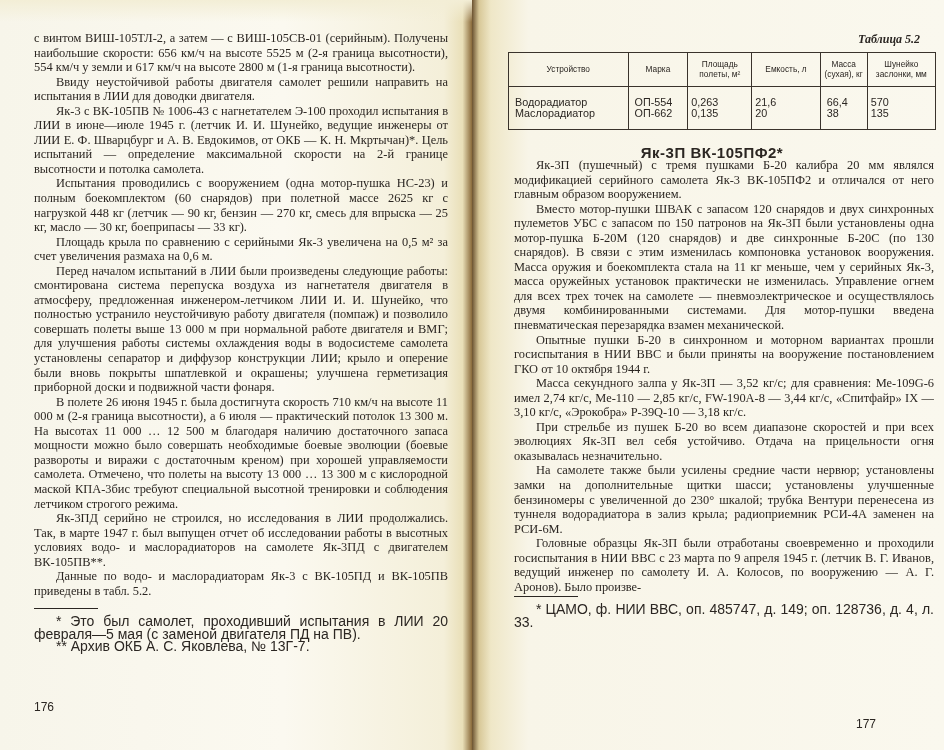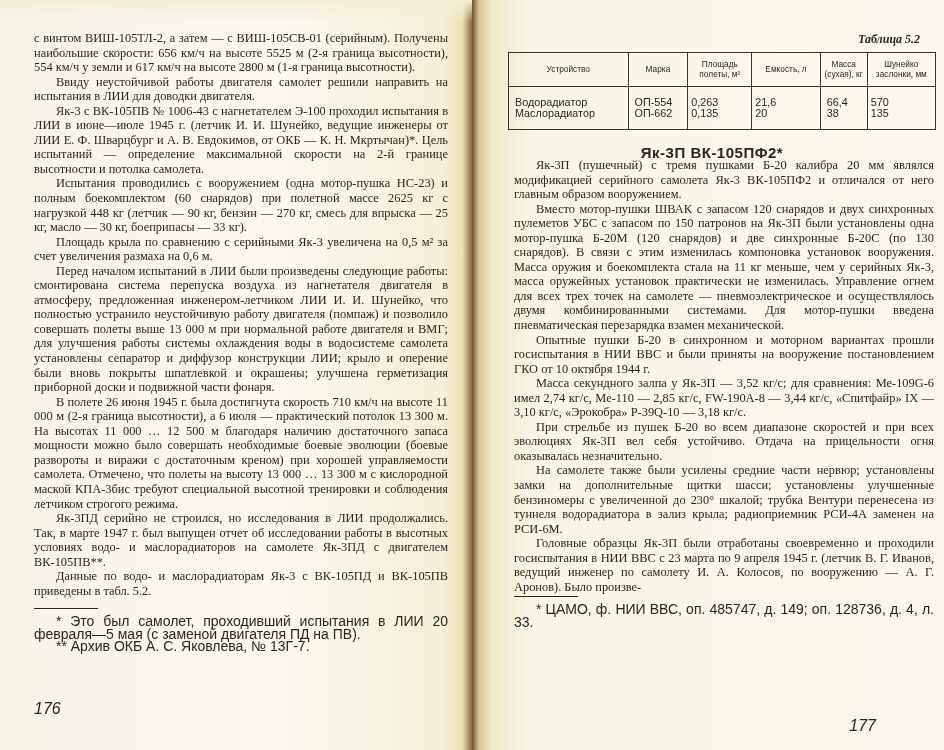--- a/index.html
+++ b/index.html
@@ -30,21 +30,21 @@
       position: absolute;
       font-size: 12.4px;
       line-height: 14.55px;
       text-align: justify;
     }
     .page-left .text-block { left: 34px; top: 31px; width: 414px; }
     p { margin: 0; text-indent: 22px; }
     p.noindent { text-indent: 0; }
     .fn-rule { width: 64px; border-top: 1.3px solid #2b2622; margin: 10px 0 6px 0; }
     .footnote { font-size: 14px; line-height: 12.5px; text-indent: 22px; font-family: "Liberation Sans", "DejaVu Sans", sans-serif; }
-    .page-num { font-size: 16px; font-family: "Liberation Sans", "DejaVu Sans", sans-serif; font-style: italic; }
+    .page-num { font-size: 12px; font-family: "Liberation Sans", "DejaVu Sans", sans-serif; }
     .page-left .page-num { position: absolute; left: 34px; top: 700px; }
     .page-right .page-num { position: absolute; right: 68px; top: 717px; }
 
     
     .table-caption {
       position: absolute; left: 858px; top: 32px;
       font-style: italic; font-weight: bold; font-size: 12px;
       font-family: "Liberation Serif", "DejaVu Serif", serif;
     }
     table.data {

